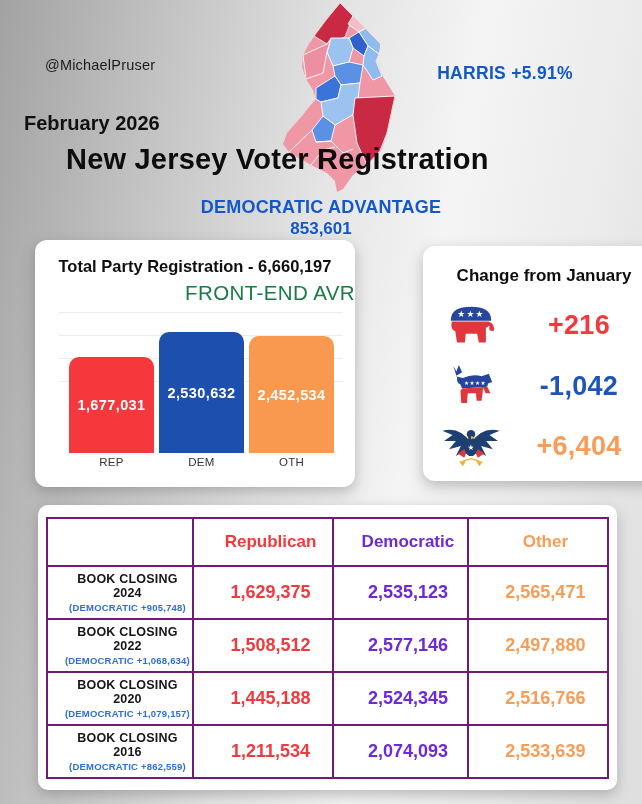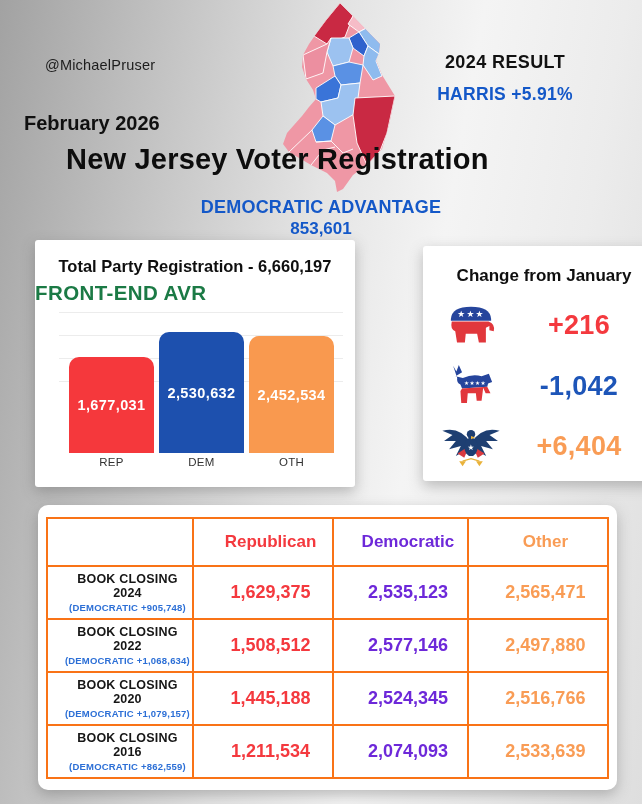--- a/index.html
+++ b/index.html
@@ -25,31 +25,31 @@
   .result-label { font-size: 18px; font-weight: 700; color: #111; letter-spacing: .4px; }
   .result-value { margin-top: 11px; font-size: 17.5px; font-weight: 700; color: #1458c8; letter-spacing: .3px; }
 
   .month   { position: absolute; left: 24px; top: 112px; font-size: 20px; font-weight: 700; color: #101010; z-index: 2; }
   .title   { position: absolute; left: 66px; top: 143px; width: 560px; font-size: 29px; font-weight: 700; color: #0d0d0d; letter-spacing: .2px; z-index: 2; }
   .adv-label { position: absolute; left: 0; top: 197px; width: 642px; text-align: center; font-size: 18px; font-weight: 800; color: #1458c8; letter-spacing: .2px; z-index: 2; }
   .adv-value { position: absolute; left: 0; top: 219px; width: 642px; text-align: center; font-size: 17px; font-weight: 800; color: #1458c8; z-index: 2; }
 
   
   .card {
-    position: absolute; background: #fff; border-radius: 3px;
+    position: absolute; background: #fff; border-radius: 12px;
     box-shadow: 0 5px 14px rgba(80,80,80,.35);
     z-index: 1;
   }
   .reg-card    { left: 35px;  top: 240px; width: 320px; height: 247px; }
   .change-card { left: 375px; top: 246px; width: 242px; height: 235px; margin-left: 48px; }
   .table-card  { left: 38px;  top: 505px; width: 579px; height: 285px; border-radius: 10px; }
 
   
   .reg-title { margin-top: 17px; text-align: center; font-size: 16.5px; font-weight: 700; color: #0f0f0f; }
-  .reg-subtitle { margin-top: 5px; text-align: left; font-size: 20.5px; font-weight: 700; color: #1b7a45; letter-spacing: .4px; }
+  .reg-subtitle { margin-top: 5px; text-align: right; font-size: 20.5px; font-weight: 400; color: #1b7a45; letter-spacing: .4px; }
 
   .chart { position: absolute; left: 24px; top: 66px; width: 284px; height: 147px; }
   .gridline { position: absolute; left: 0; right: 0; height: 1px; background: #ececec; }
   .bars { position: absolute; left: 10px; bottom: 0; display: flex; align-items: flex-end; gap: 5px; }
   .bar {
     width: 85px; border-radius: 10px 10px 0 0;
     display: flex; align-items: center; justify-content: center;
   }
   .bar-value { font-size: 14.5px; font-weight: 800; color: #fff; letter-spacing: .4px; }
   .cats { position: absolute; left: 34px; top: 216px; display: flex; gap: 5px; }
@@ -60,21 +60,21 @@
   .change-row { position: absolute; left: 13px; right: 13px; height: 56px; display: flex; align-items: center; }
   .change-row .icon-box { width: 70px; display: flex; justify-content: center; }
   .change-value { flex: 1; text-align: center; font-size: 27px; font-weight: 800; letter-spacing: .3px; }
   .row-0 { top: 51px; } .row-1 { top: 112px; } .row-2 { top: 172px; }
 
   
   .reg-table {
     position: absolute; left: 8px; top: 12px; width: 563px;
     border-collapse: collapse; table-layout: fixed;
   }
-  .reg-table th, .reg-table td { border: 2px solid #f97316; text-align: center; vertical-align: middle; padding-left: 15px; }
+  .reg-table th, .reg-table td { border: 2px solid #701a75; text-align: center; vertical-align: middle; padding-left: 15px; }
   .reg-table th { height: 48px; font-size: 17px; font-weight: 700; }
   .reg-table td { height: 53px; font-size: 18px; font-weight: 700; }
   .row-label-main { font-size: 12.5px; font-weight: 800; color: #161616; letter-spacing: .2px; }
   .row-label-sub  { margin-top: 2px; font-size: 9.5px; font-weight: 700; color: #2c6fd6; letter-spacing: .2px; }
   .c-rep { color: #f4393e; } .c-dem { color: #6d28d9; } .c-oth { color: #f99c55; }
 </style>
 </head>
 <body>
 
 <div class="canvas">
@@ -99,21 +99,20 @@
       <polygon points="38,99 55,95 58,82 77,80 73,110 52,122 40,113" fill="#9cc2f0"></polygon>
       <polygon points="72,95 112,93 104,130 97,148 84,162 74,140 70,112" fill="#c92943"></polygon>
       <polygon points="40,113 52,122 48,138 33,139 29,127" fill="#5a91e4"></polygon>
       <path d="M6,149 L29,127 M33,139 L48,138 L60,150 L70,146 M28,162 L40,147 L52,144" fill="none"></path>
     </g>
   </svg>
 
   <div class="handle">@MichaelPruser</div>
 
   <div class="result-block">
-    <div class="result-label">2024 RESULT</div>
     <div class="result-value">HARRIS +5.91%</div>
   </div>
 
   <div class="month">February 2026</div>
   <h1 class="title">New Jersey Voter Registration</h1>
   <div class="adv-label">DEMOCRATIC ADVANTAGE</div>
   <div class="adv-value">853,601</div>
 
   <section class="card reg-card">
     <div class="reg-title">Total Party Registration - 6,660,197</div>

